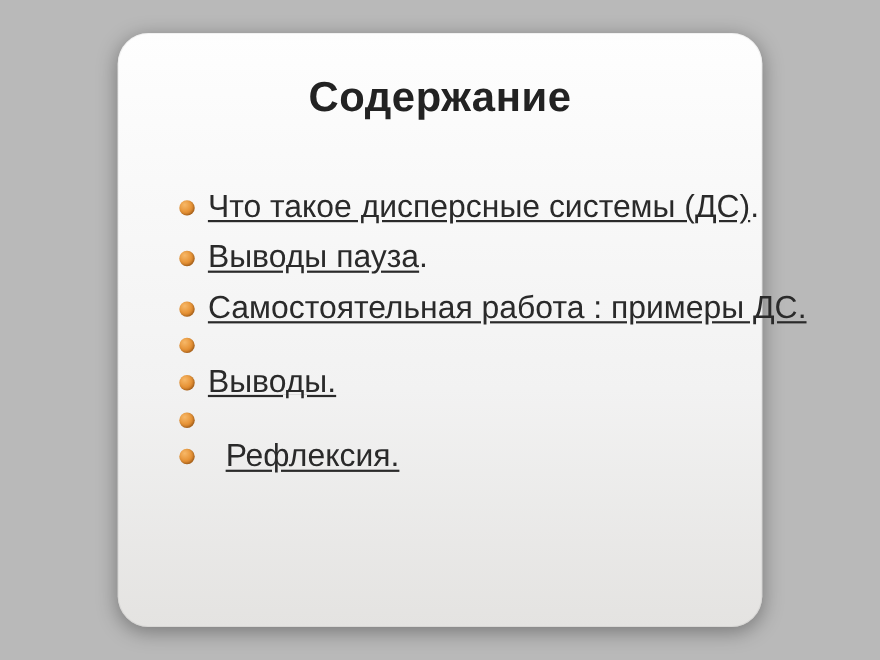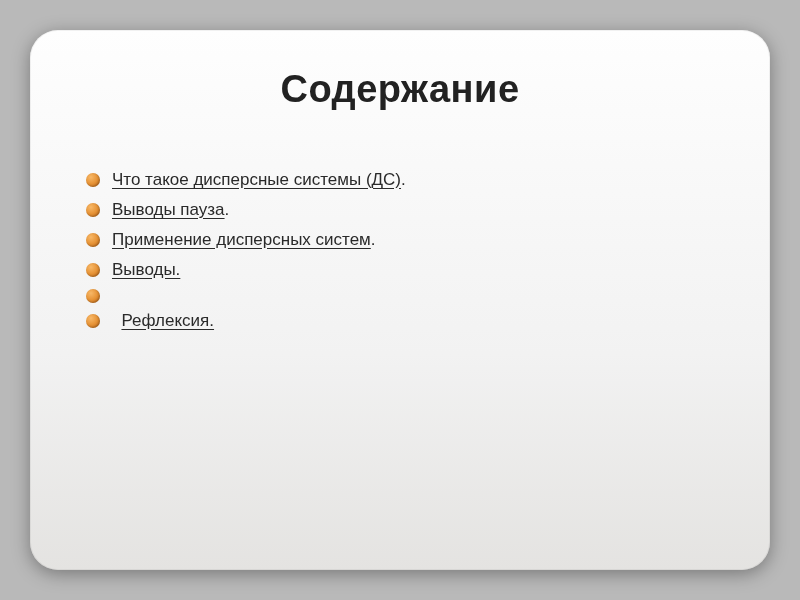--- a/index.html
+++ b/index.html
@@ -11,21 +11,21 @@
       width: 800px;
       height: 600px;
       background: #b9b9b9;
       font-family: "Comic Sans MS", "Comic Sans", cursive, sans-serif;
       display: flex;
       align-items: center;
       justify-content: center;
       overflow: hidden;
     }
     .slide {
-      width: 740px;
+      width: 586px;
       height: 540px;
       background: linear-gradient(180deg, #fefefe 0%, #f2f2f2 60%, #e4e3e1 100%);
       border-radius: 28px;
       box-shadow: 0 4px 18px rgba(0,0,0,0.35), inset 0 0 0 1px rgba(0,0,0,0.05);
       padding: 38px 50px 40px 50px;
       position: relative;
     }
     .title {
       text-align: center;
       font-size: 38px;
@@ -35,21 +35,21 @@
       letter-spacing: 0.5px;
     }
     .list {
       list-style: none;
       padding-left: 6px;
     }
     .list li {
       display: flex;
       align-items: center;
       margin-bottom: 7px;
-      font-size: 17px;
+      font-size: 29px;
       color: #2a2a2a;
       line-height: 1.35;
     }
     .bullet {
       width: 14px;
       height: 14px;
       border-radius: 50%;
       background: radial-gradient(circle at 35% 30%, #f7b868 0%, #e8963a 45%, #c86a12 100%);
       margin-right: 12px;
       flex-shrink: 0;
@@ -73,21 +73,24 @@
   <li>
         <span class="bullet"></span>
         <span class="item-text"><span class="under">Что такое дисперсные системы (ДС)</span><span>.</span></span>
       </li>
       <li>
         <span class="bullet"></span>
         <span class="item-text"><span class="under">Выводы пауза</span><span>.</span></span>
       </li>
       <li>
         <span class="bullet"></span>
-        <span class="item-text"><span class="under">Применение дисперсных систем</span><span>.</span></span>
+        <span class="item-text"><span class="under">Самостоятельная работа : примеры ДС.</span></span>
+      </li>
+      <li>
+        <span class="bullet"></span>
       </li>
       <li>
         <span class="bullet"></span>
         <span class="item-text"><span class="under">Выводы.</span></span>
       </li>
       <li>
         <span class="bullet"></span>
       </li>
       <li>
         <span class="bullet"></span>

